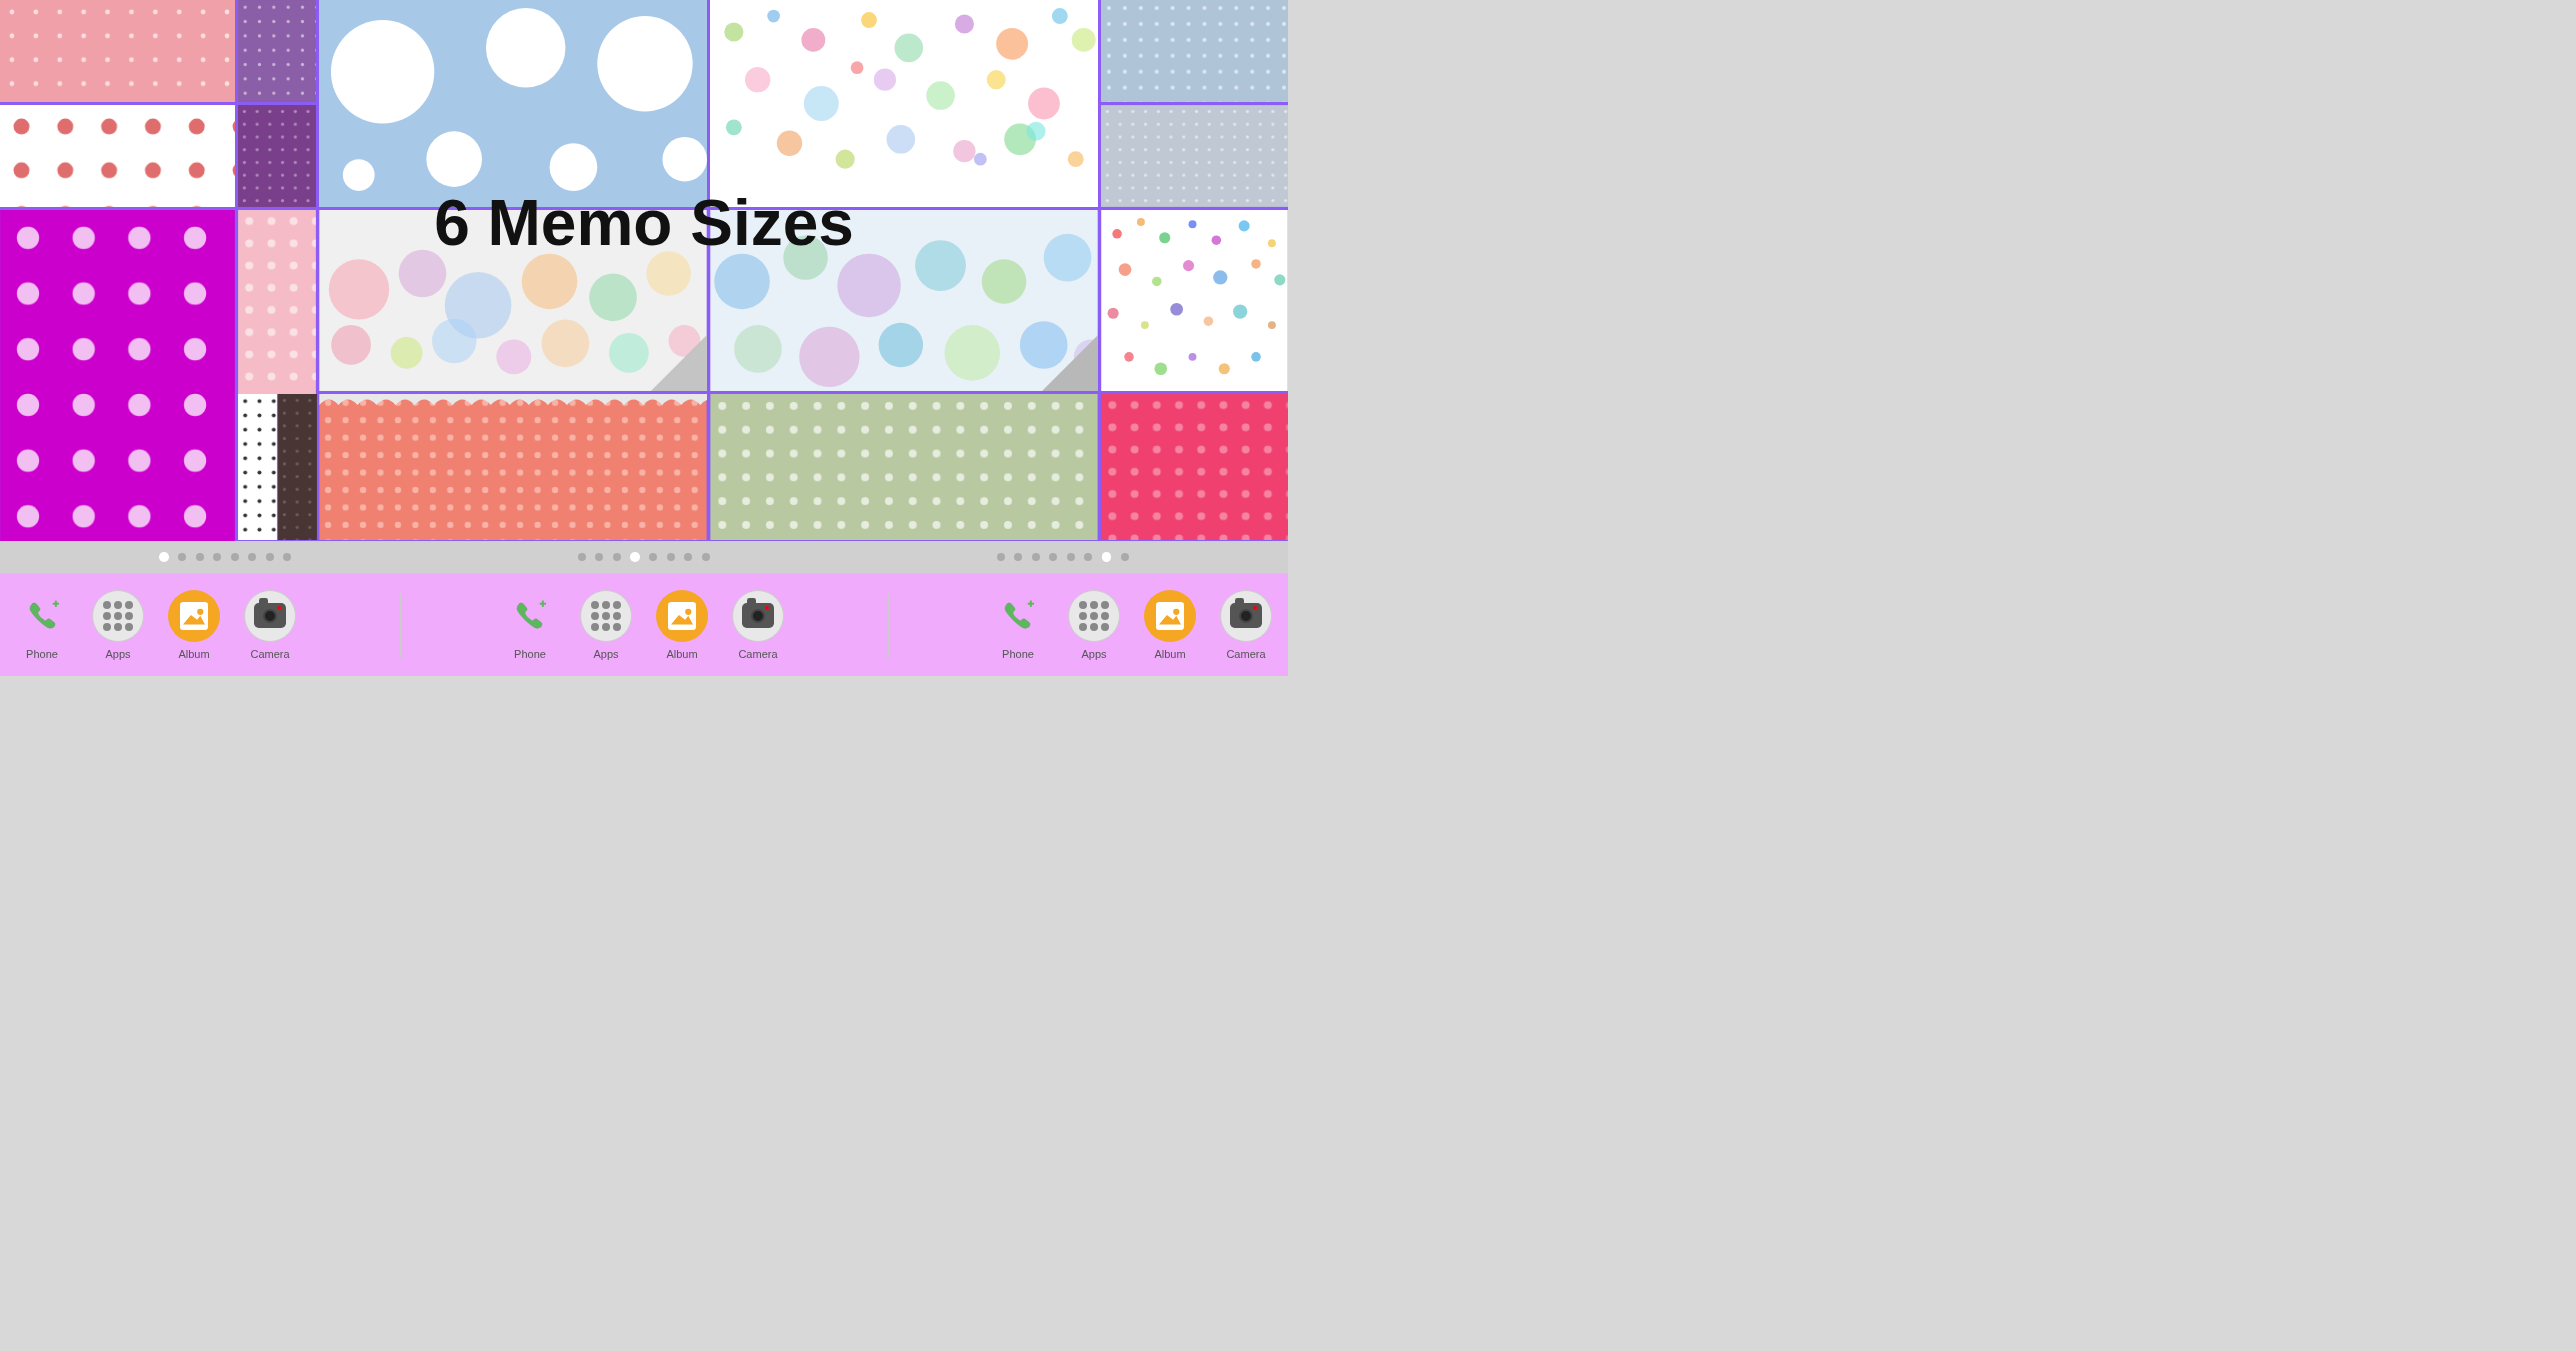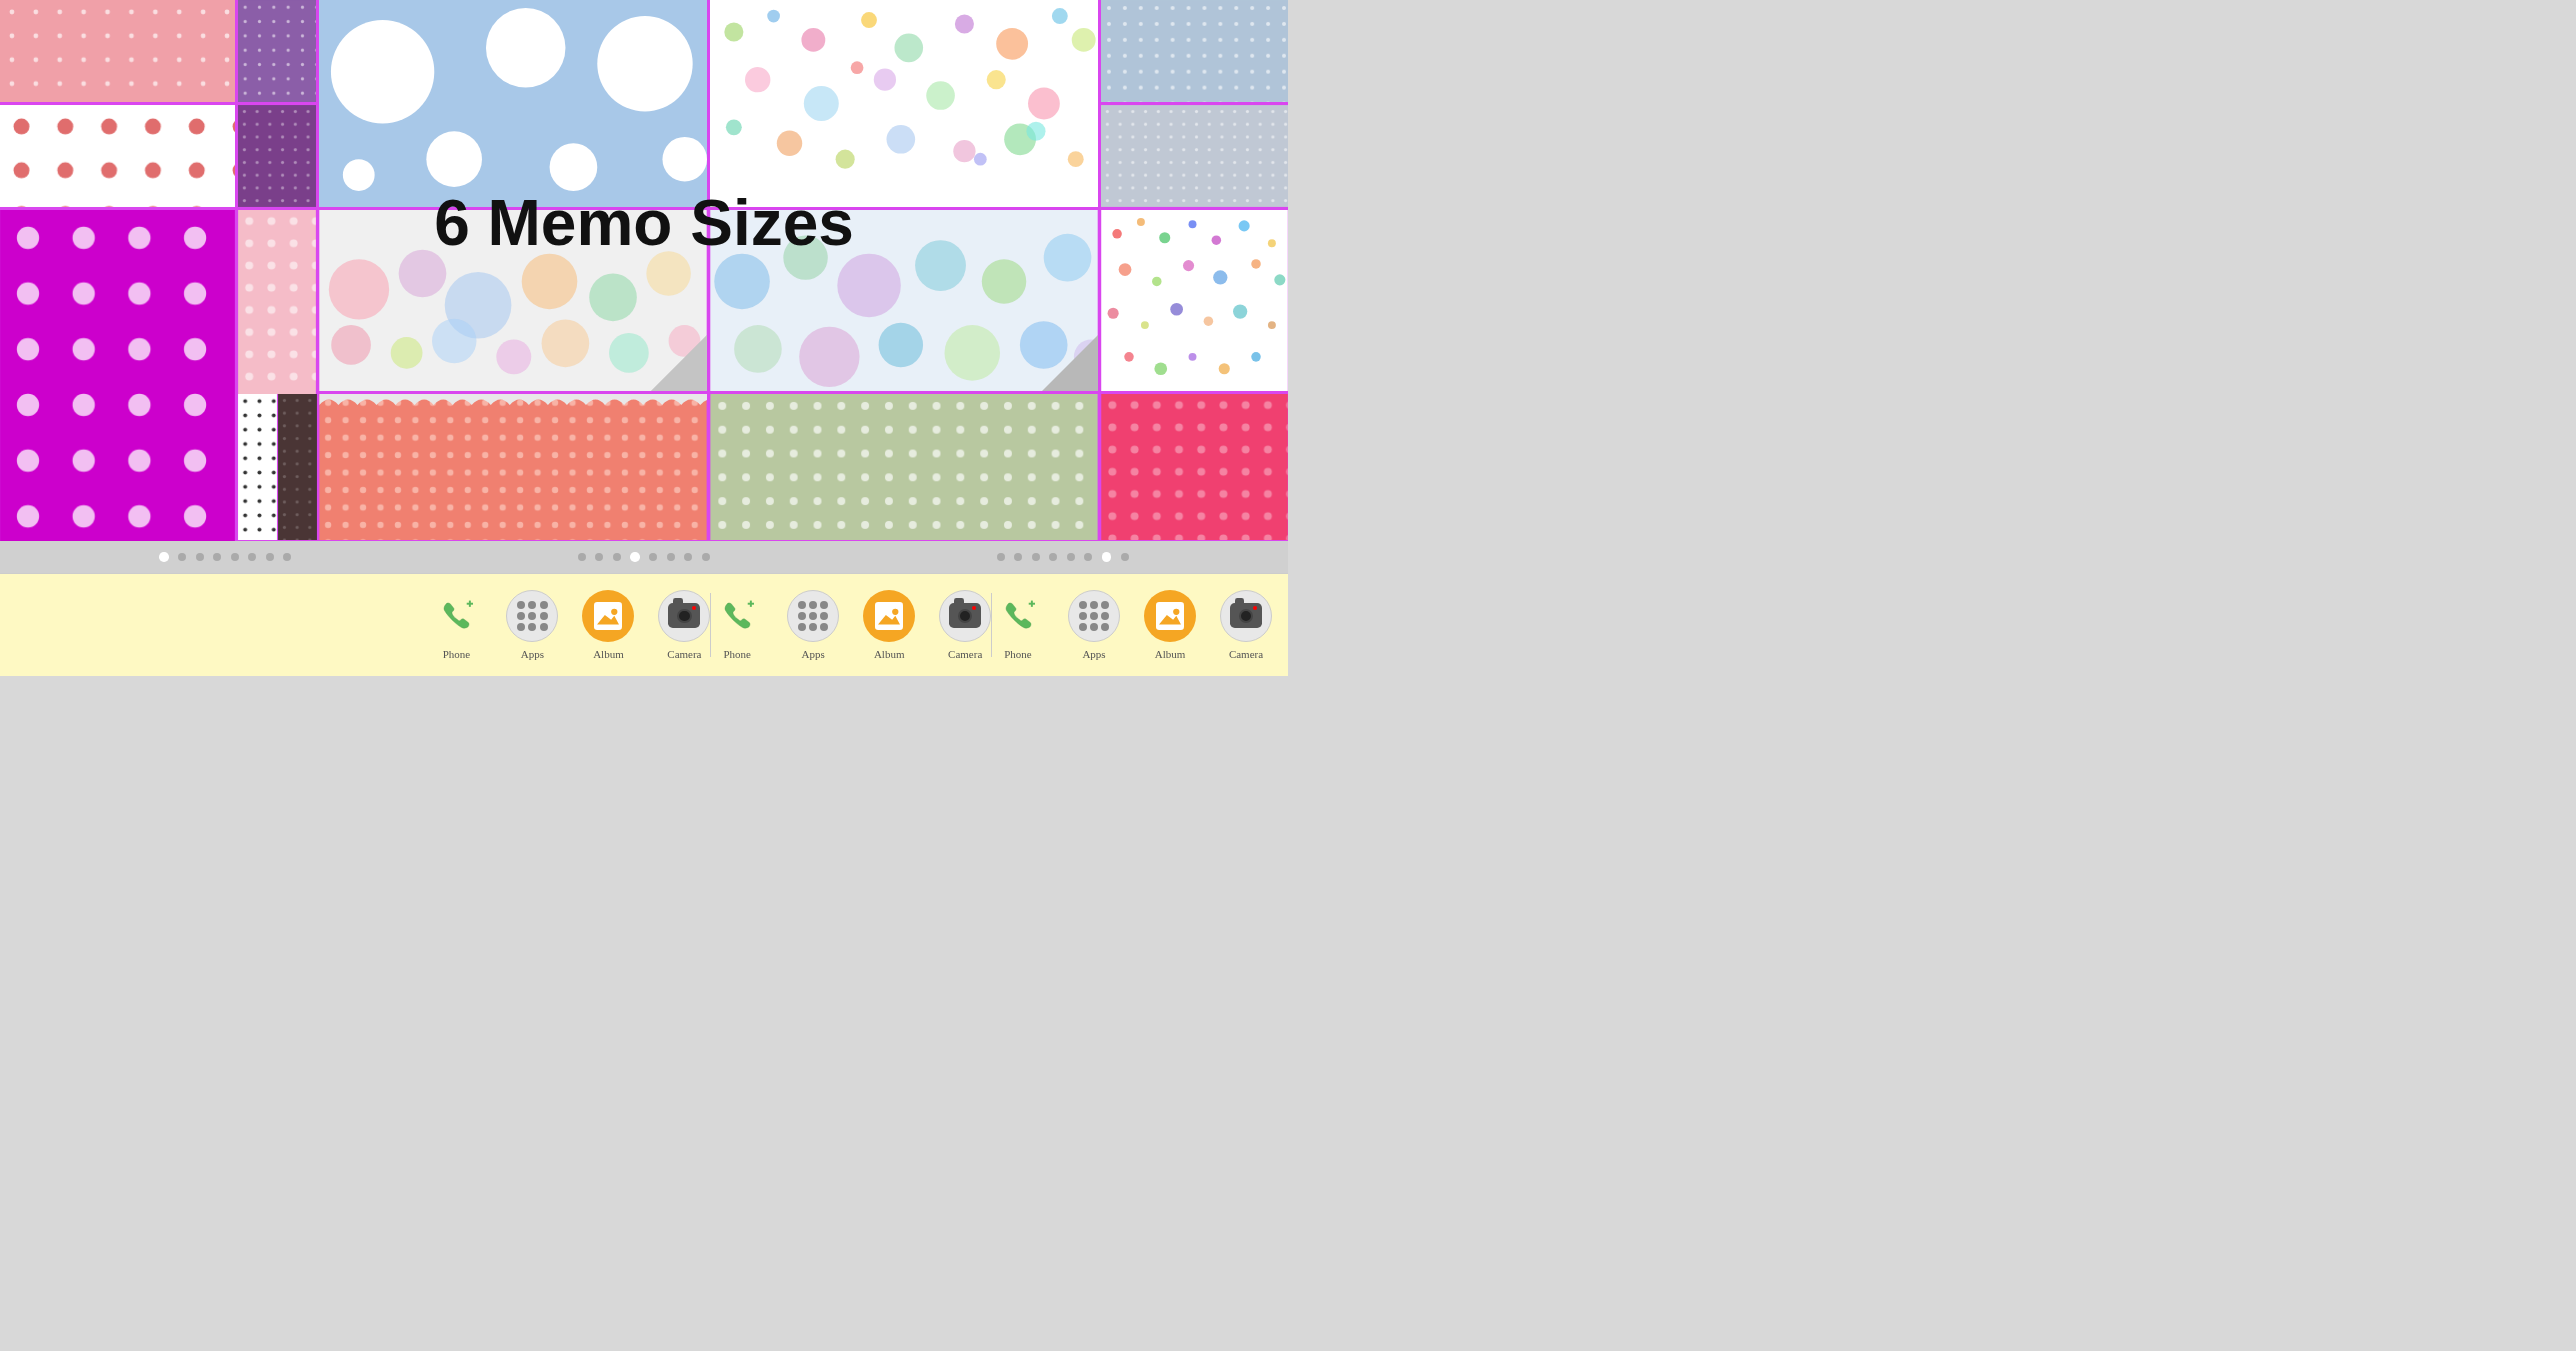--- a/index.html
+++ b/index.html
@@ -10,21 +10,21 @@
       overflow: hidden;
       background: #d8d8d8;
       font-family: 'Helvetica Neue', Arial, sans-serif;
       position: relative;
     }
 
     
     .main-content {
       width: 100%;
       height: 541px;
-      background: #d946ef;
+      background: #8b5cf6;
       position: relative;
       overflow: hidden;
     }
 
     
     .overlay-text {
       position: absolute;
       top: 50%;
       left: 50%;
       transform: translate(-50%, -50%) translateY(-48px);
@@ -62,27 +62,26 @@
 
     .dot-indicator.active {
       background: white;
       width: 9.5px;
       height: 9.5px;
     }
 
     
     .bottom-nav {
       height: 103px;
-      background: #fef9c3;
+      background: #f0abfc;
       display: flex;
       align-items: center;
-      justify-content: flex-end;
+      justify-content: space-between;
       padding: 0 16px;
       border-top: 0.8px solid #ccc;
-      font-family: Liberation Serif, serif;
     }
 
     .nav-group {
       display: flex;
       align-items: center;
       gap: 24px;
     }
 
     .nav-item {
       display: flex;

